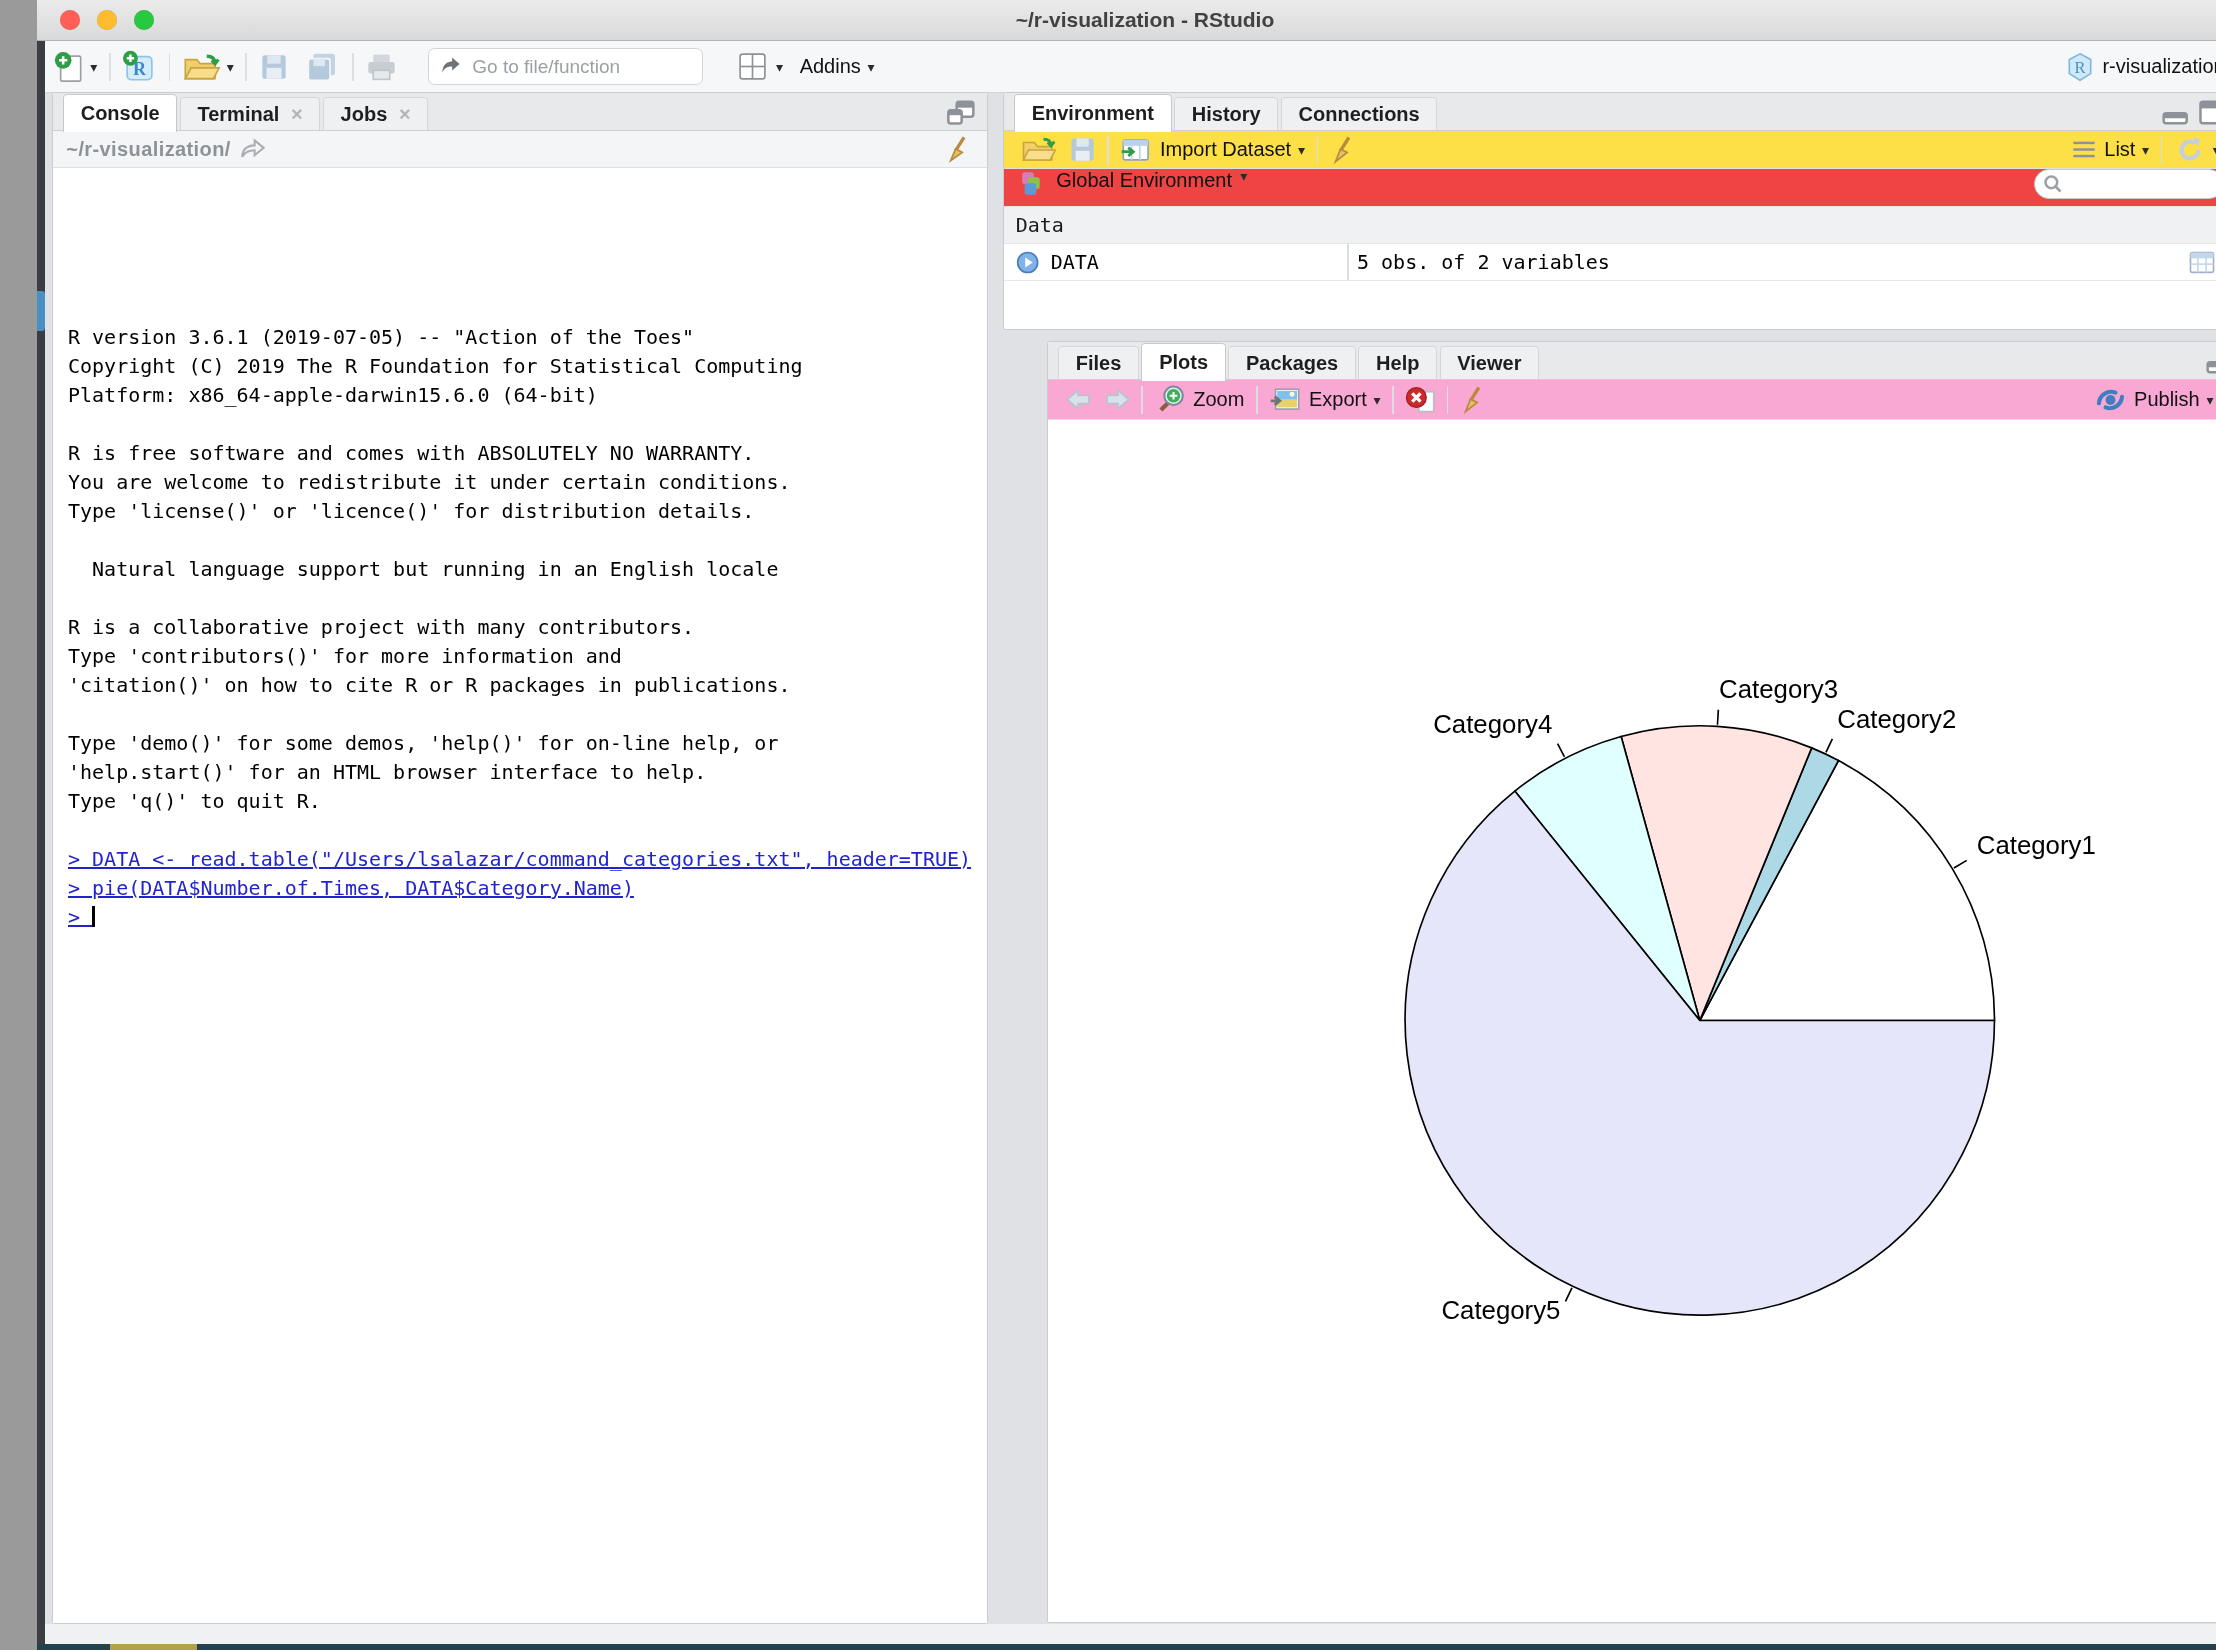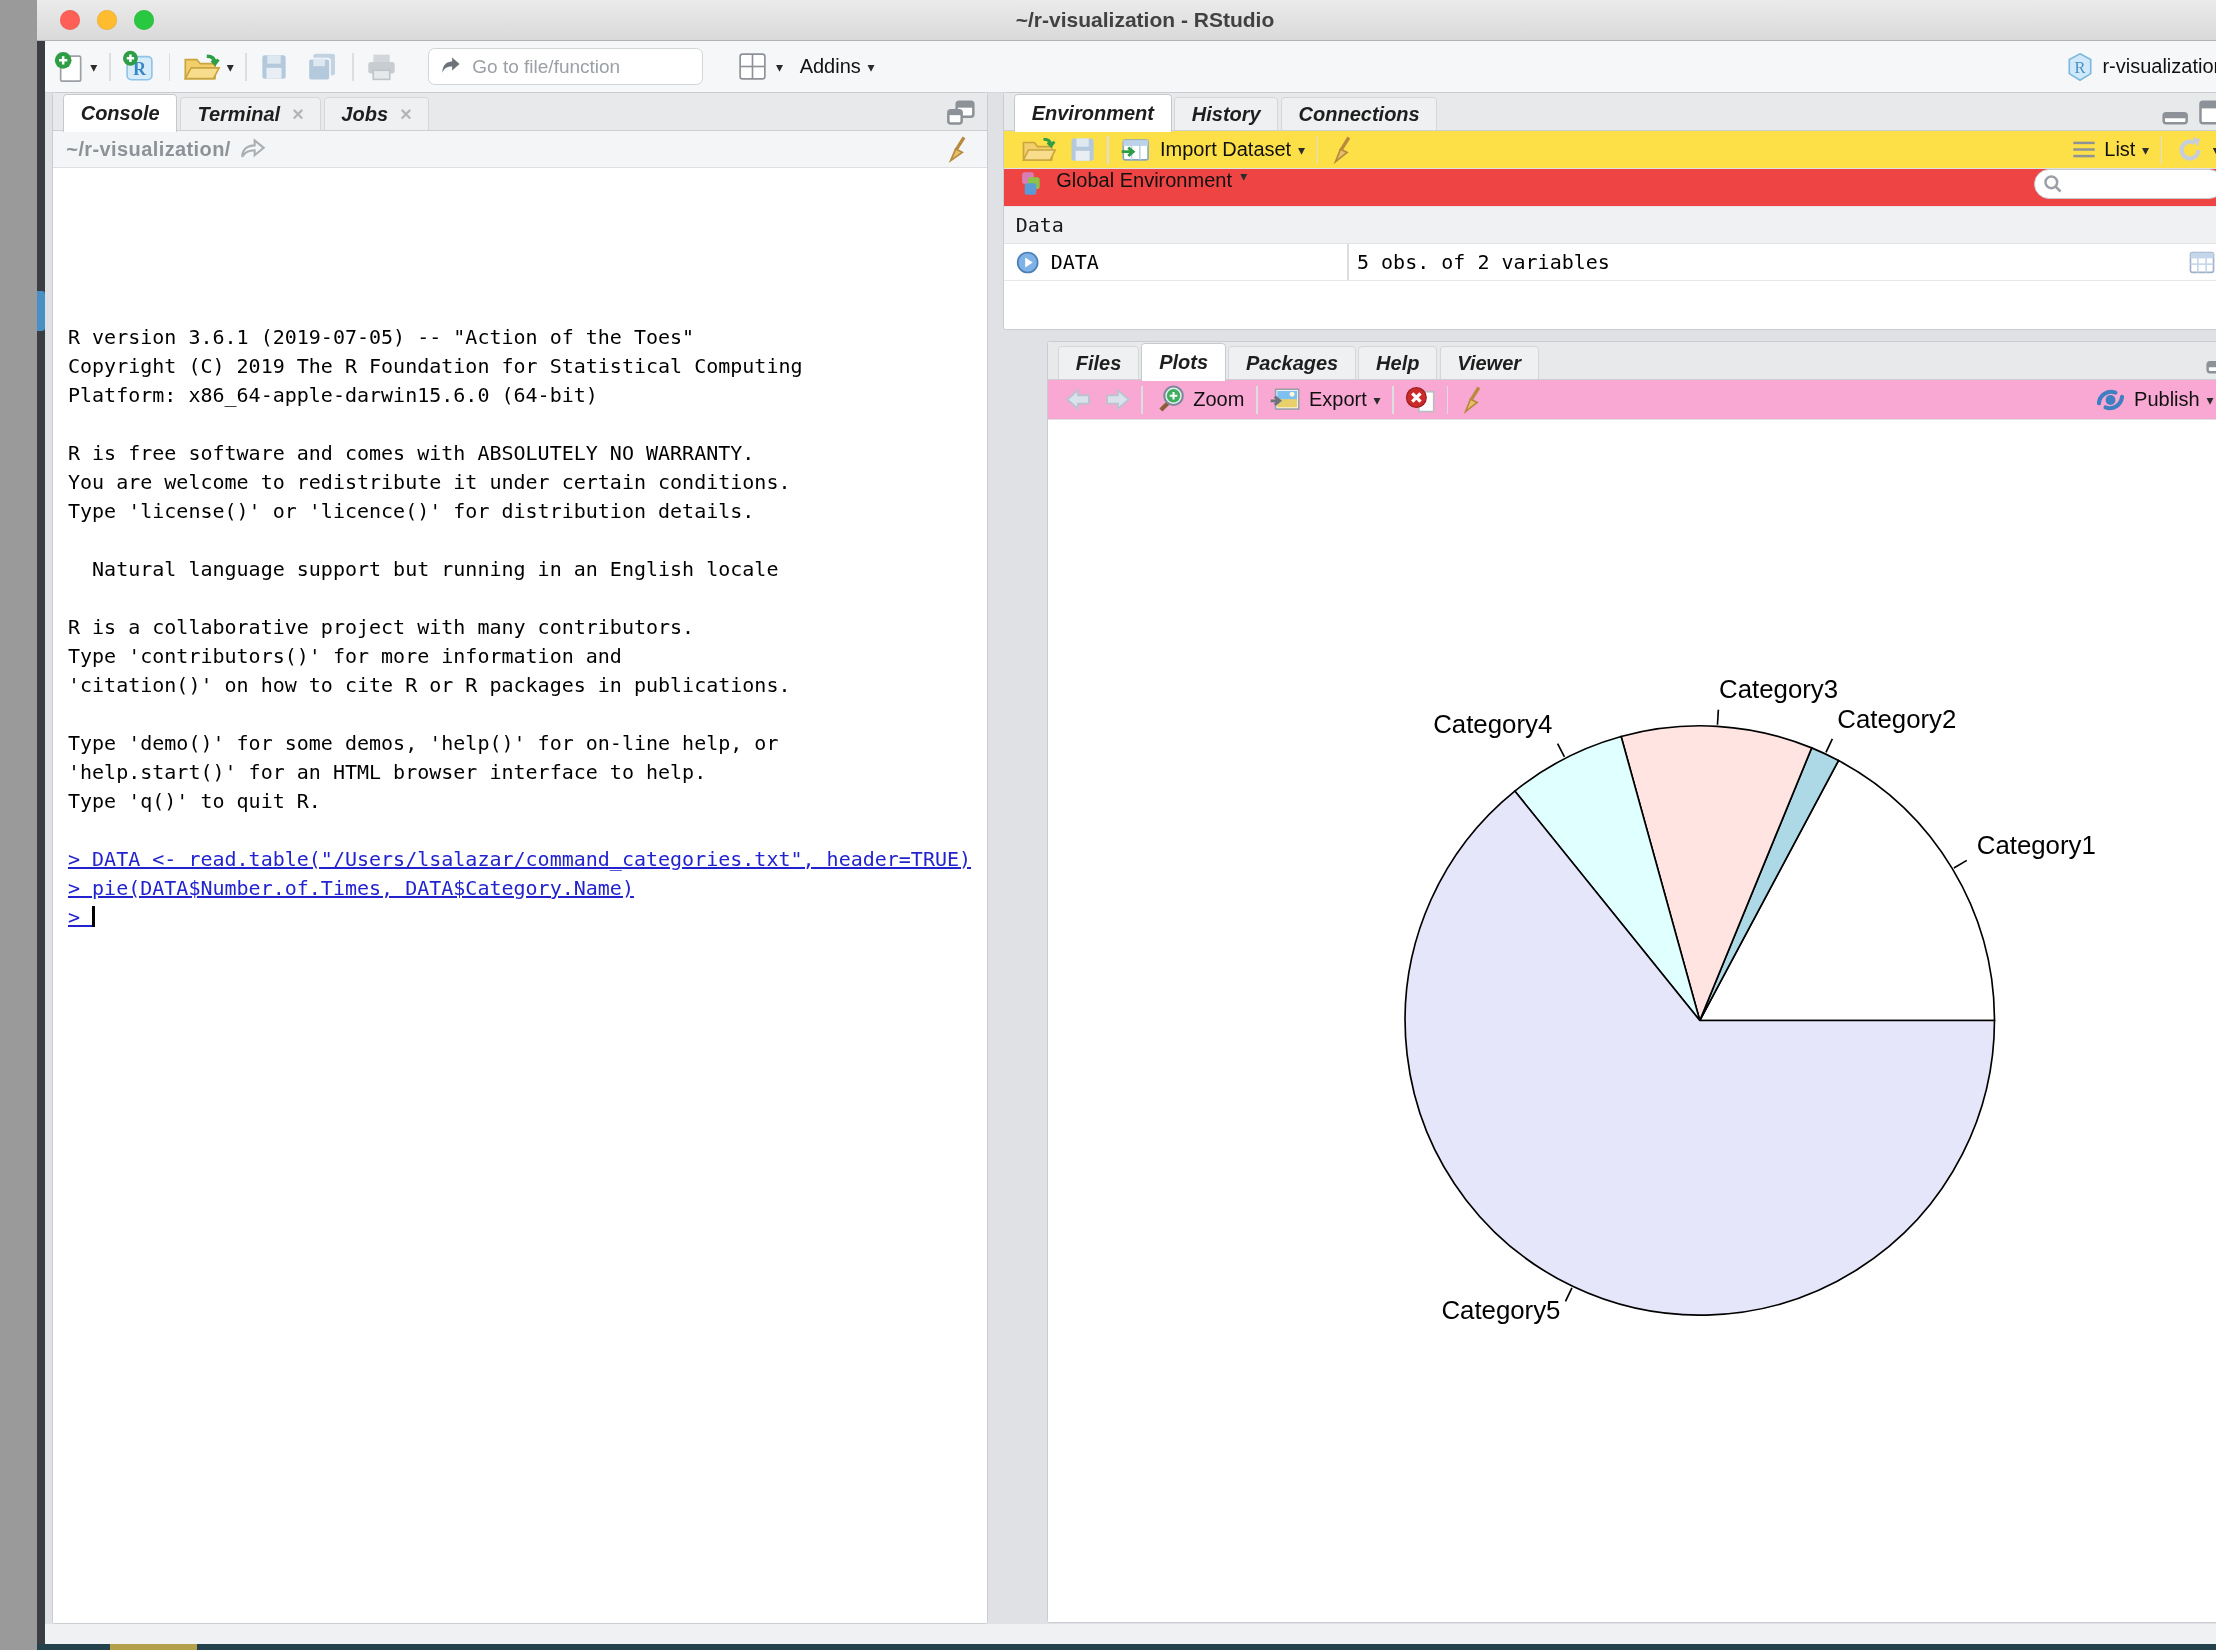--- a/index.html
+++ b/index.html
@@ -22,21 +22,21 @@
   .goto-box{display:flex;align-items:center;gap:8.3px;width:275px;height:37px;background:#fff;
     border:1.7px solid #d2d5d8;border-radius:6.7px;padding:0 10px;box-sizing:border-box;margin-left:21.6px;}
   .goto-box input{border:none;outline:none;flex:1;font-size:19px;color:#333;font-family:"Liberation Sans",sans-serif;background:transparent;}
   .goto-box input::placeholder{color:#9aa0a6;}
   .spacer{flex:1;}
   .project-btn{display:flex;align-items:center;gap:8.3px;padding:0 13.3px;}
 
   
   .panel{position:absolute;background:#fff;border:1.7px solid #c9ccd0;border-radius:2.5px;box-sizing:border-box;}
   .tabbar{position:relative;display:flex;align-items:flex-end;height:38px;background:#e7e9eb;
-    border-bottom:1.7px solid #cdd0d3;border-radius:2.5px 2.5px 0 0;padding-left:10px;box-sizing:border-box;font-style:italic;}
+    border-bottom:1.7px solid #cdd0d3;border-radius:2.5px 2.5px 0 0;padding-left:10px;box-sizing:border-box;}
   .tab{display:flex;align-items:center;height:33px;padding:0 16.7px;margin-right:2.5px;background:#eef0f1;
     border:1.7px solid #d4d6d9;border-bottom:none;border-radius:4.2px 4.2px 0 0;box-sizing:border-box;}
   .tab .tab-label{font-size:20px;font-weight:bold;color:#1e1e1e;white-space:nowrap;}
   .tab.active{background:#fff;height:38px;margin-bottom:-1.7px;border-color:#c6c9cc;z-index:2;}
   .tab-close{margin-left:11.7px;font-size:20px;font-weight:bold;color:#b3b6b9;line-height:1;}
   .pane-ctrls{position:absolute;right:11.7px;top:6.7px;display:flex;align-items:flex-end;gap:8.3px;}
 
   .subbar{display:flex;align-items:center;height:37px;background:#f4f5f7;border-bottom:1.7px solid #dddfe2;
     padding:0 13.3px;box-sizing:border-box;}
   .workdir{font-size:20px;font-weight:bold;color:#8d9297;letter-spacing:0.4px;}

